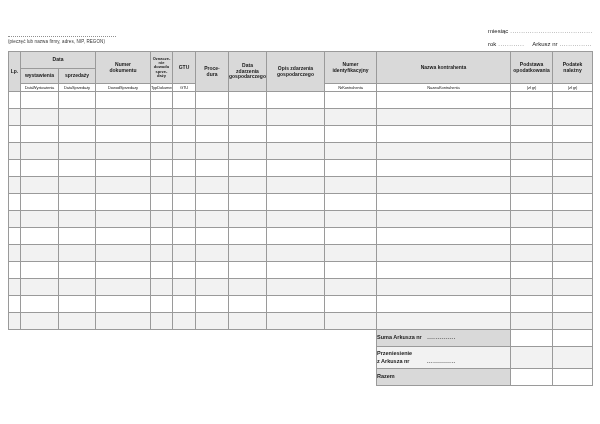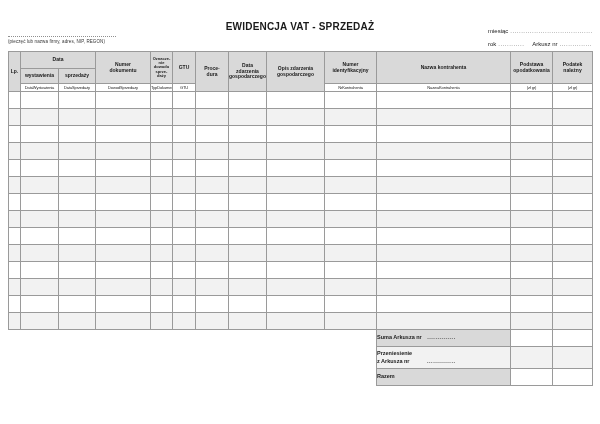--- a/index.html
+++ b/index.html
@@ -39,21 +39,20 @@
                text-align:left;vertical-align:middle;padding-left:14px;line-height:1.3;}
   td.sum-val{background:#fff;}
   .r-suma{height:17px;}.r-przen{height:22px;}.r-razem{height:16px;}
   .sum-dots{font-weight:bold;color:#333;letter-spacing:.5px;}
 </style>
 </head>
 <body>
 
 <div class="page">
 
-  <div class="title">EWIDENCJA VAT - SPRZEDAŻ</div>
 
   <div class="stamp">
     <div class="stamp-line"></div>
     <div class="stamp-note">(pieczęć lub nazwa firmy, adres, NIP, REGON)</div>
   </div>
 
   <div class="top-right">
     <div class="tr-line">
       <span class="lbl">miesiąc</span>
       <span class="dots">..............................................</span>

